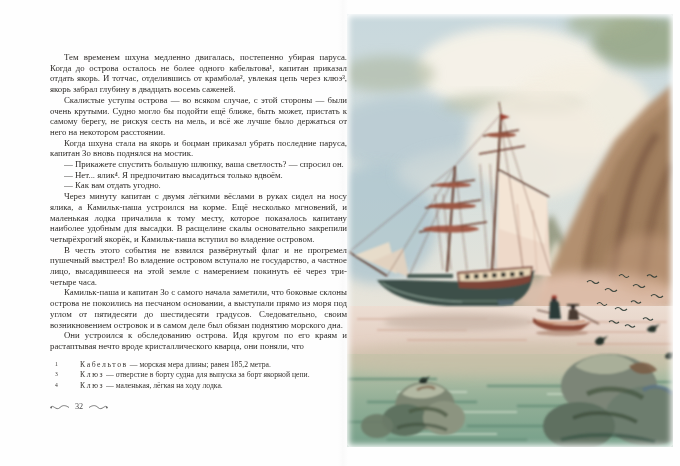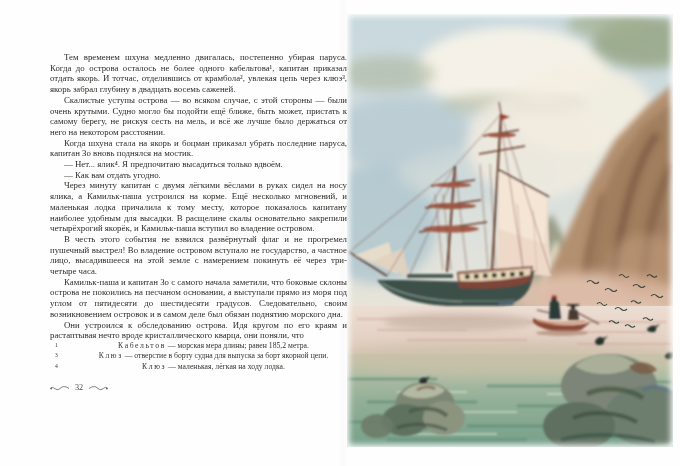--- a/index.html
+++ b/index.html
@@ -17,21 +17,21 @@
   }
   
   .page-left{position:absolute;left:8px;top:0;width:340px;height:466px;}
   .text-block{
     position:absolute;left:42px;top:52px;width:297px;
     font-size:8.8px;line-height:10.7px;color:#2e2b28;
     text-align:justify;
     -webkit-hyphens:auto;hyphens:auto;
   }
   .para{margin:0;text-indent:14px;}
-  .footnotes{font-size:7.7px;line-height:10.4px;color:#35322e;text-align:center;}
+  .footnotes{margin-top:8px;font-size:7.7px;line-height:10.4px;color:#35322e;text-align:left;}
   .footnote{position:relative;padding-left:30px;}
   .fn-marker{
     position:absolute;left:5px;top:-1px;
     font-size:5.6px;color:#35322e;
   }
   .fn-term{letter-spacing:1.6px;}
   .fn-def{letter-spacing:0;}
   .folio{
     margin-top:11px;
     display:flex;align-items:center;gap:5px;
@@ -49,20 +49,21 @@
 <body>
 
 <div class="spread">
   <div class="gutter"></div>
 
   <div class="page page-left">
     <div class="text-block">
       <p class="para">Тем временем шхуна медленно двигалась, постепенно убирая паруса. Когда до острова осталось не более одного кабельтова¹, капитан приказал отдать якорь. И тотчас, отделившись от крамбола², увлекая цепь через клюз³, якорь забрал глубину в двадцать восемь саженей.</p>
       <p class="para">Скалистые уступы острова — во всяком случае, с этой стороны — были очень крутыми. Судно могло бы подойти ещё ближе, быть может, пристать к самому берегу, не рискуя сесть на мель, и всё же лучше было держаться от него на некотором расстоянии.</p>
       <p class="para">Когда шхуна стала на якорь и боцман приказал убрать последние паруса, капитан Зо вновь поднялся на мостик.</p>
+      <p class="para">— Прикажете спустить большую шлюпку, ваша светлость? — спросил он.</p>
       <p class="para">— Нет... ялик⁴. Я предпочитаю высадиться только вдвоём.</p>
       <p class="para">— Как вам отдать угодно.</p>
       <p class="para">Через минуту капитан с двумя лёгкими вёслами в руках сидел на носу ялика, а Камильк-паша устроился на корме. Ещё несколько мгновений, и маленькая лодка причалила к тому месту, которое показалось капитану наиболее удобным для высадки. В расщелине скалы основательно закрепили четырёхрогий якорёк, и Камильк-паша вступил во владение островом.</p>
       <p class="para">В честь этого события не взвился развёрнутый флаг и не прогремел пушечный выстрел! Во владение островом вступало не государство, а частное лицо, высадившееся на этой земле с намерением покинуть её через три-четыре часа.</p>
       <p class="para">Камильк-паша и капитан Зо с самого начала заметили, что боковые склоны острова не покоились на песчаном основании, а выступали прямо из моря под углом от пятидесяти до шестидесяти градусов. Следовательно, своим возникновением островок и в самом деле был обязан поднятию морского дна.</p>
       <p class="para">Они устроился к обследованию острова. Идя кругом по его краям и растаптывая нечто вроде кристаллического кварца, они поняли, что</p>
 
       <div class="footnotes">
         <div class="footnote">
           <span class="fn-marker">1</span><span class="fn-term">Кабельтов</span><span class="fn-def"> — морская мера длины; равен 185,2 метра.</span>

